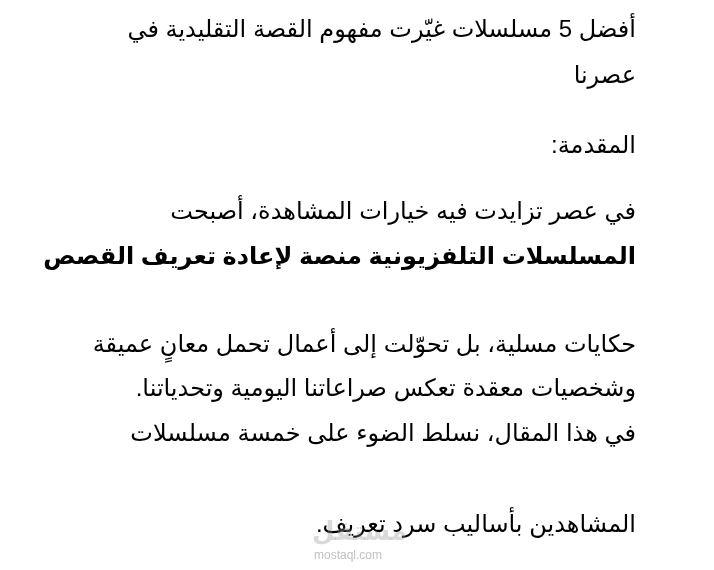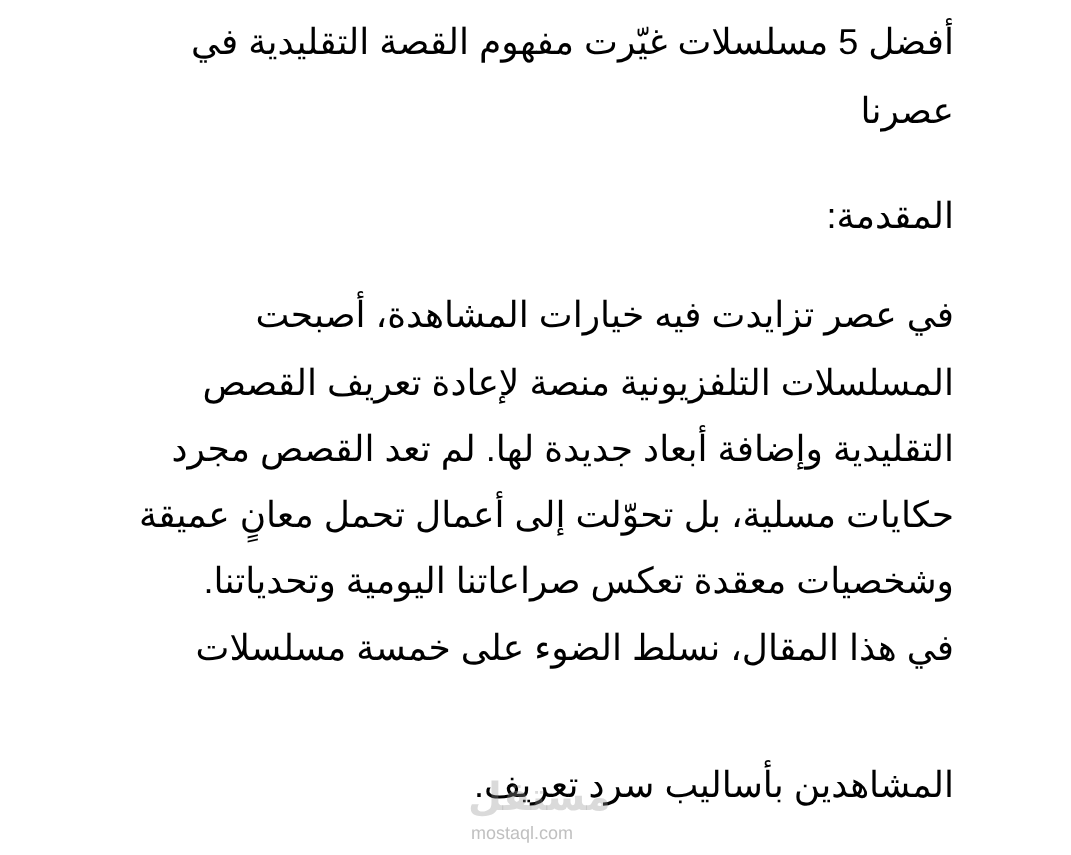--- a/index.html
+++ b/index.html
@@ -66,22 +66,21 @@
 <body>
 
 <div class="doc">
 
   <div class="line" style="top:14px;">أفضل 5 مسلسلات غيّرت مفهوم القصة التقليدية في</div>
   <div class="line" style="top:60px;">عصرنا</div>
 
   <div class="line" style="top:130px;margin-left:20px;">المقدمة:</div>
 
   <div class="line" style="top:196px;">في عصر تزايدت فيه خيارات المشاهدة، أصبحت</div>
-  <div class="line" style="top:241px;">المسلسلات التلفزيونية منصة لإعادة تعريف القصص</div>
-  <div class="line" style="top:285px;">التقليدية وإضافة أبعاد جديدة لها. لم تعد القصص مجرد</div>
+  <div class="line" style="top:241px;font-weight:bold;">المسلسلات التلفزيونية منصة لإعادة تعريف القصص</div>
   <div class="line" style="top:329px;">حكايات مسلية، بل تحوّلت إلى أعمال تحمل معانٍ عميقة</div>
   <div class="line" style="top:373px;margin-left:16px;">وشخصيات معقدة تعكس صراعاتنا اليومية وتحدياتنا.</div>
   <div class="line" style="top:418px;margin-left:16px;">في هذا المقال، نسلط الضوء على خمسة مسلسلات</div>
   <div class="line" style="top:509px;">المشاهدين بأساليب سرد تعريف.</div>
 
   <div class="watermark">
     <div class="wm-logo">مستقل</div>
     <div class="wm-text">mostaql.com</div>
   </div>
 

